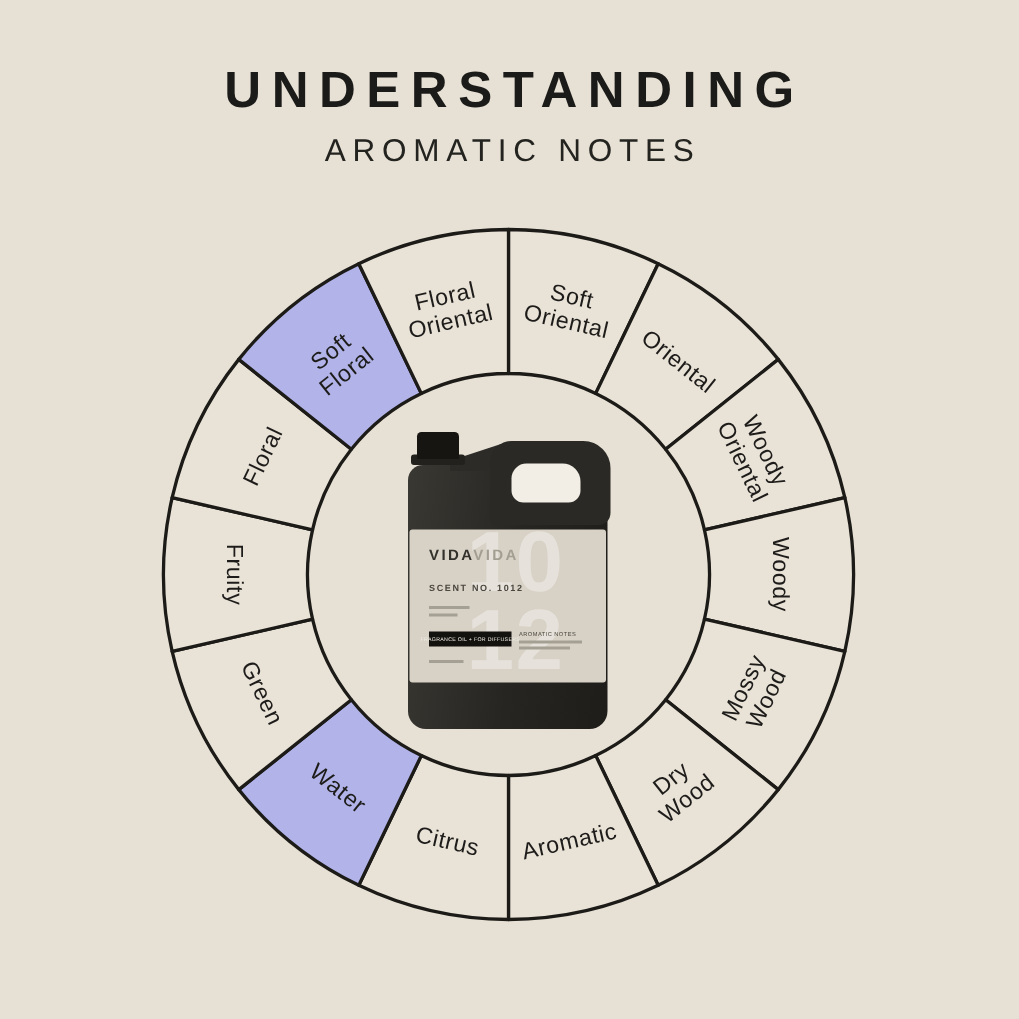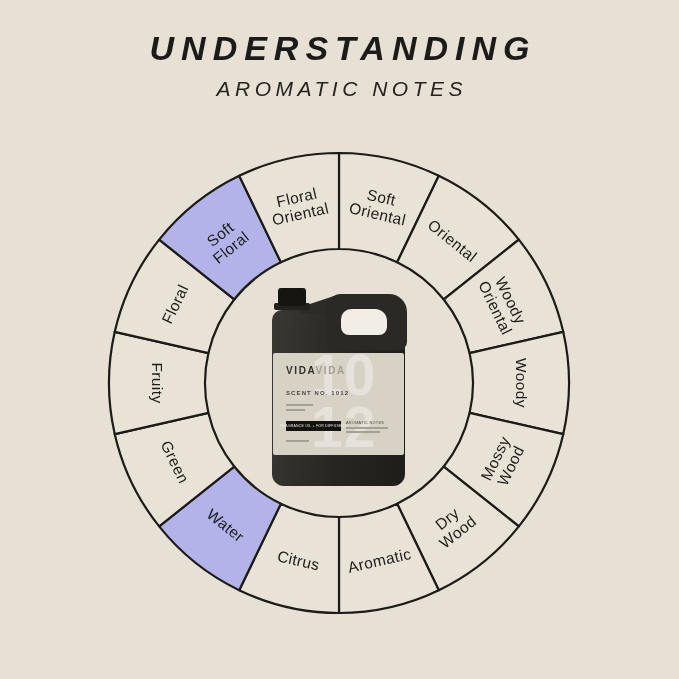--- a/index.html
+++ b/index.html
@@ -1,20 +1,20 @@
 <!DOCTYPE html>
 <html><head>
 <meta charset="utf-8">
 <style>
   html,body{margin:0;padding:0;}
   body{font-family:"Liberation Sans",sans-serif;}
   .stage{position:relative;width:679px;height:679px;background:#e7e0d4;overflow:hidden;}
 
   
-  .header{position:absolute;top:28px;left:0;width:679px;text-align:center;color:#1b1b19;font-style:italic;}
+  .header{position:absolute;top:40px;left:0;width:679px;text-align:center;color:#1b1b19;}
   .title{font-size:34px;font-weight:700;letter-spacing:7px;text-indent:7px;line-height:40px;margin:0;}
   .subtitle{font-size:21px;font-weight:400;letter-spacing:4.5px;text-indent:4.5px;line-height:26px;margin:8px 0 0 0;color:#23231f;}
 
   
   svg.wheel{position:absolute;left:0;top:0;}
   .seg-label{font-family:"Liberation Sans",sans-serif;font-size:15.5px;fill:#1d1c1a;letter-spacing:.4px;}
 
   
   .bottle{position:absolute;left:272px;top:288px;width:135px;height:198px;padding-left:39px;}
   .bottle *{position:absolute;box-sizing:border-box;}

